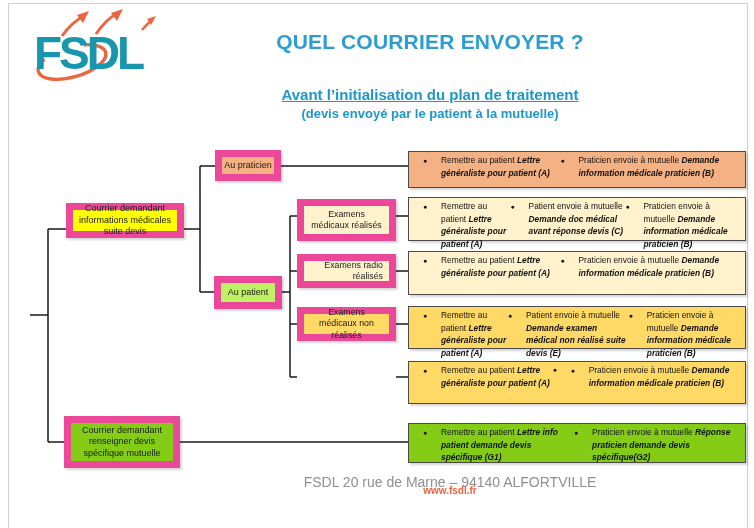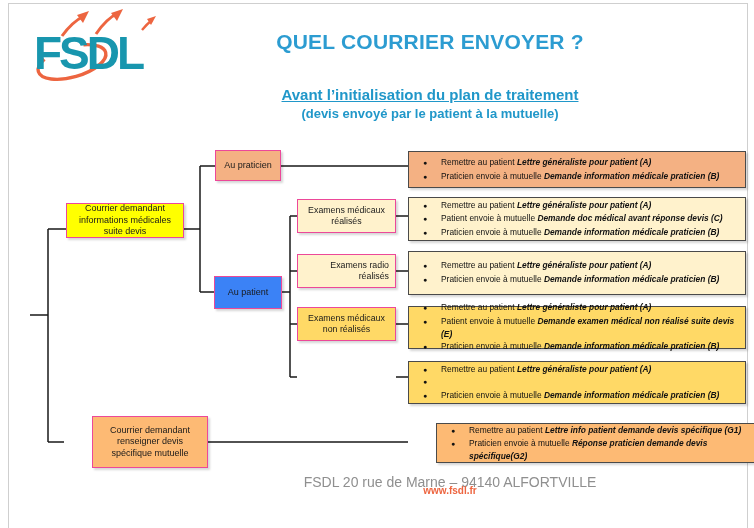--- a/index.html
+++ b/index.html
@@ -12,36 +12,36 @@
   .logo-wrap { position:absolute; left:26px; top:6px; width:152px; height:82px; }
   .hdr-title { position:absolute; left:180px; top:30px; width:500px; text-align:center;
     font-size:21px; font-weight:600; color:#2c9cd1; letter-spacing:0.2px; }
   .hdr-sub { position:absolute; left:180px; top:86px; width:500px; text-align:center;
     font-size:15px; font-weight:bold; color:#2097c9; text-decoration:underline; }
   .hdr-note { position:absolute; left:180px; top:106px; width:500px; text-align:center;
     font-size:13px; font-weight:bold; color:#2097c9; }
 
   
   .node { position:absolute; display:flex; align-items:center; justify-content:center;
-    text-align:center; border:1px solid #ec4899; color:#1a1a1a; line-height:1.28;
+    text-align:center; border:7px solid #ec4899; color:#1a1a1a; line-height:1.28;
     box-shadow:2px 2px 2px rgba(0,0,0,0.16); }
   .node.l1 { font-size:9px; padding:2px 4px; }
   .node.l2 { font-size:9px; }
   .node.l3 { font-size:8.8px; padding:2px 6px; }
 
   .c-yellow { background:#ffff00; }
   .c-salmon { background:#f4b183; }
-  .c-orange { background:#3b82f6; }
+  .c-orange { background:#bef264; }
   .c-cream  { background:#fff2cc; }
   .c-gold   { background:#ffd966; }
-  .c-blue   { background:#fdba74;margin-left:28px; }
+  .c-blue   { background:#84cc16; }
 
   
   .detail { position:absolute; left:408px; width:338px; border:1px solid #4a4a4a;
-    display:flex; flex-direction:column; justify-content:center; padding:2px 6px 2px 14px;
+    display:flex; flex-direction:row; justify-content:center; padding:2px 6px 2px 14px;
     box-shadow:2px 2px 2px rgba(0,0,0,0.16); }
   .b-line { display:flex; align-items:baseline; font-size:8.4px; color:#111; line-height:12.6px; }
   .b-dot { width:8px; margin-right:10px; font-size:7px; flex:none; }
   .b-doc { font-weight:bold; font-style:italic; }
 
   svg.connectors { position:absolute; left:0; top:0; pointer-events:none; }
 
   .footer-addr { position:absolute; left:280px; top:474px; width:340px; text-align:center;
     font-size:14px; color:#8f8f8f; }
   .footer-url { position:absolute; left:280px; top:485px; width:340px; text-align:center;
@@ -86,21 +86,21 @@
     <span>Courrier demandant renseigner devis spécifique mutuelle</span>
   </div>
 
   <div class="node l2 c-salmon" style="left:215px; top:150px; width:66px; height:31px;">
     <span>Au praticien</span>
   </div>
   <div class="node l2 c-orange" style="left:214px; top:276px; width:68px; height:33px;">
     <span>Au patient</span>
   </div>
 
-  <div class="node l3 c-cream" style="left:297px; top:199px; width:99px; height:34px;">
+  <div class="node l3 c-cream" style="left:297px; top:199px; width:99px; height:42px;">
     <span>Examens médicaux réalisés</span>
   </div>
   <div class="node l3 c-cream" style="left:297px; top:254px; width:99px; height:34px;text-align:right;">
     <span>Examens radio réalisés</span>
   </div>
   <div class="node l3 c-gold" style="left:297px; top:307px; width:99px; height:34px;">
     <span>Examens médicaux non réalisés</span>
   </div>
 
   <div class="detail c-salmon" style="top:151px; height:37px;">

